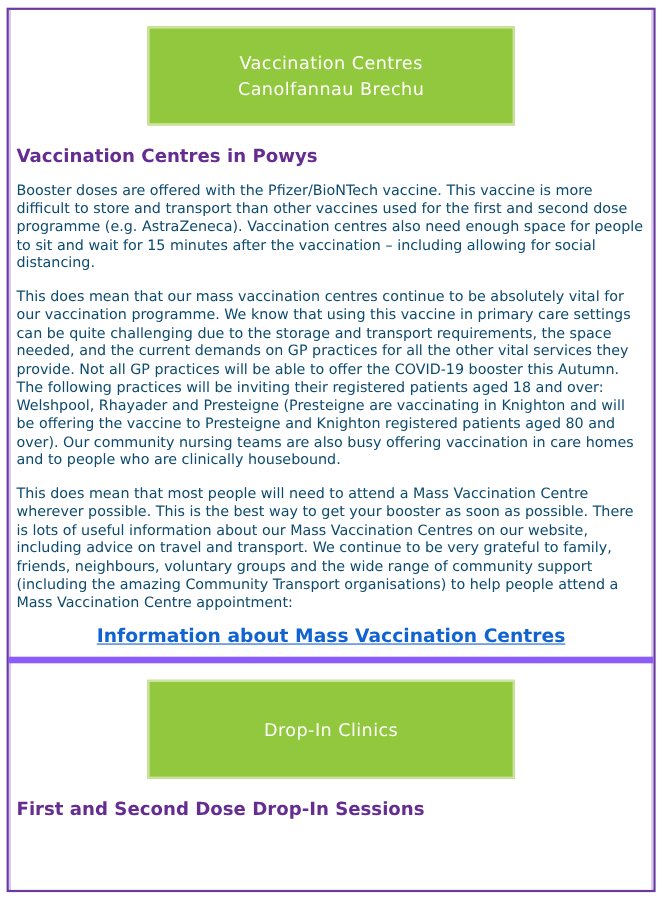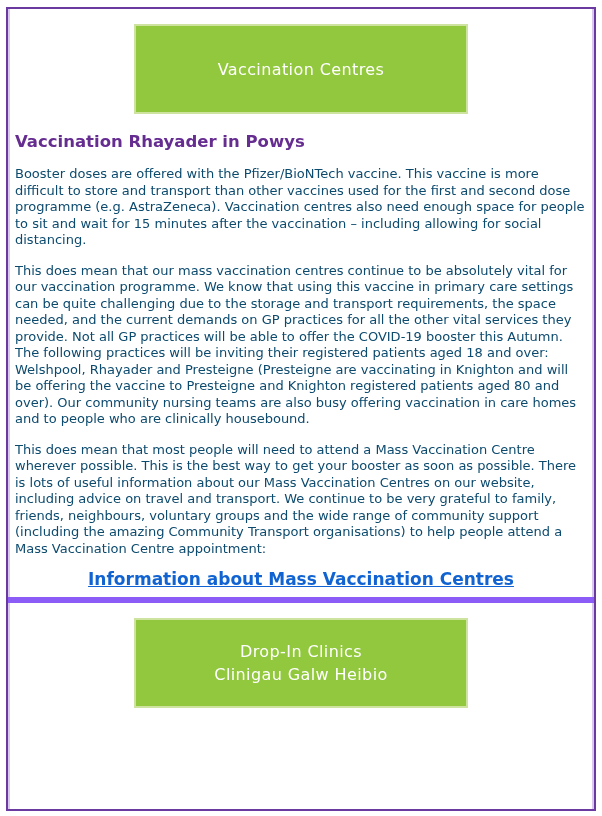--- a/index.html
+++ b/index.html
@@ -73,30 +73,31 @@
   }
 </style>
 </head>
 <body>
 
 <div class="page">
 
   <div class="section section--first">
     <div class="banner">
       <div>Vaccination Centres</div>
+      <div>Canolfannau Brechu</div>
     </div>
-    <h2 class="section-heading">Vaccination Rhayader in Powys</h2>
+    <h2 class="section-heading">Vaccination Centres in Powys</h2>
     <p class="body-para">Booster doses are offered with the Pfizer/BioNTech vaccine. This vaccine is more difficult to store and transport than other vaccines used for the first and second dose programme (e.g. AstraZeneca). Vaccination centres also need enough space for people to sit and wait for 15 minutes after the vaccination – including allowing for social distancing.</p>
     <p class="body-para">This does mean that our mass vaccination centres continue to be absolutely vital for our vaccination programme. We know that using this vaccine in primary care settings can be quite challenging due to the storage and transport requirements, the space needed, and the current demands on GP practices for all the other vital services they provide. Not all GP practices will be able to offer the COVID-19 booster this Autumn. The following practices will be inviting their registered patients aged 18 and over: Welshpool, Rhayader and Presteigne (Presteigne are vaccinating in Knighton and will be offering the vaccine to Presteigne and Knighton registered patients aged 80 and over). Our community nursing teams are also busy offering vaccination in care homes and to people who are clinically housebound.</p>
     <p class="body-para">This does mean that most people will need to attend a Mass Vaccination Centre wherever possible. This is the best way to get your booster as soon as possible. There is lots of useful information about our Mass Vaccination Centres on our website, including advice on travel and transport. We continue to be very grateful to family, friends, neighbours, voluntary groups and the wide range of community support (including the amazing Community Transport organisations) to help people attend a Mass Vaccination Centre appointment:</p>
     <div class="link-row">
       <a class="cta-link" href="#">Information about Mass Vaccination Centres</a>
     </div>
   </div>
 
   <div class="section section--second">
     <div class="banner">
       <div>Drop-In Clinics</div>
-      <div>Clinigau Galw Heibio</div>
     </div>
+    <h2 class="section-heading">First and Second Dose Drop-In Sessions</h2>
   </div>
 
 </div>
 
 </body></html>

